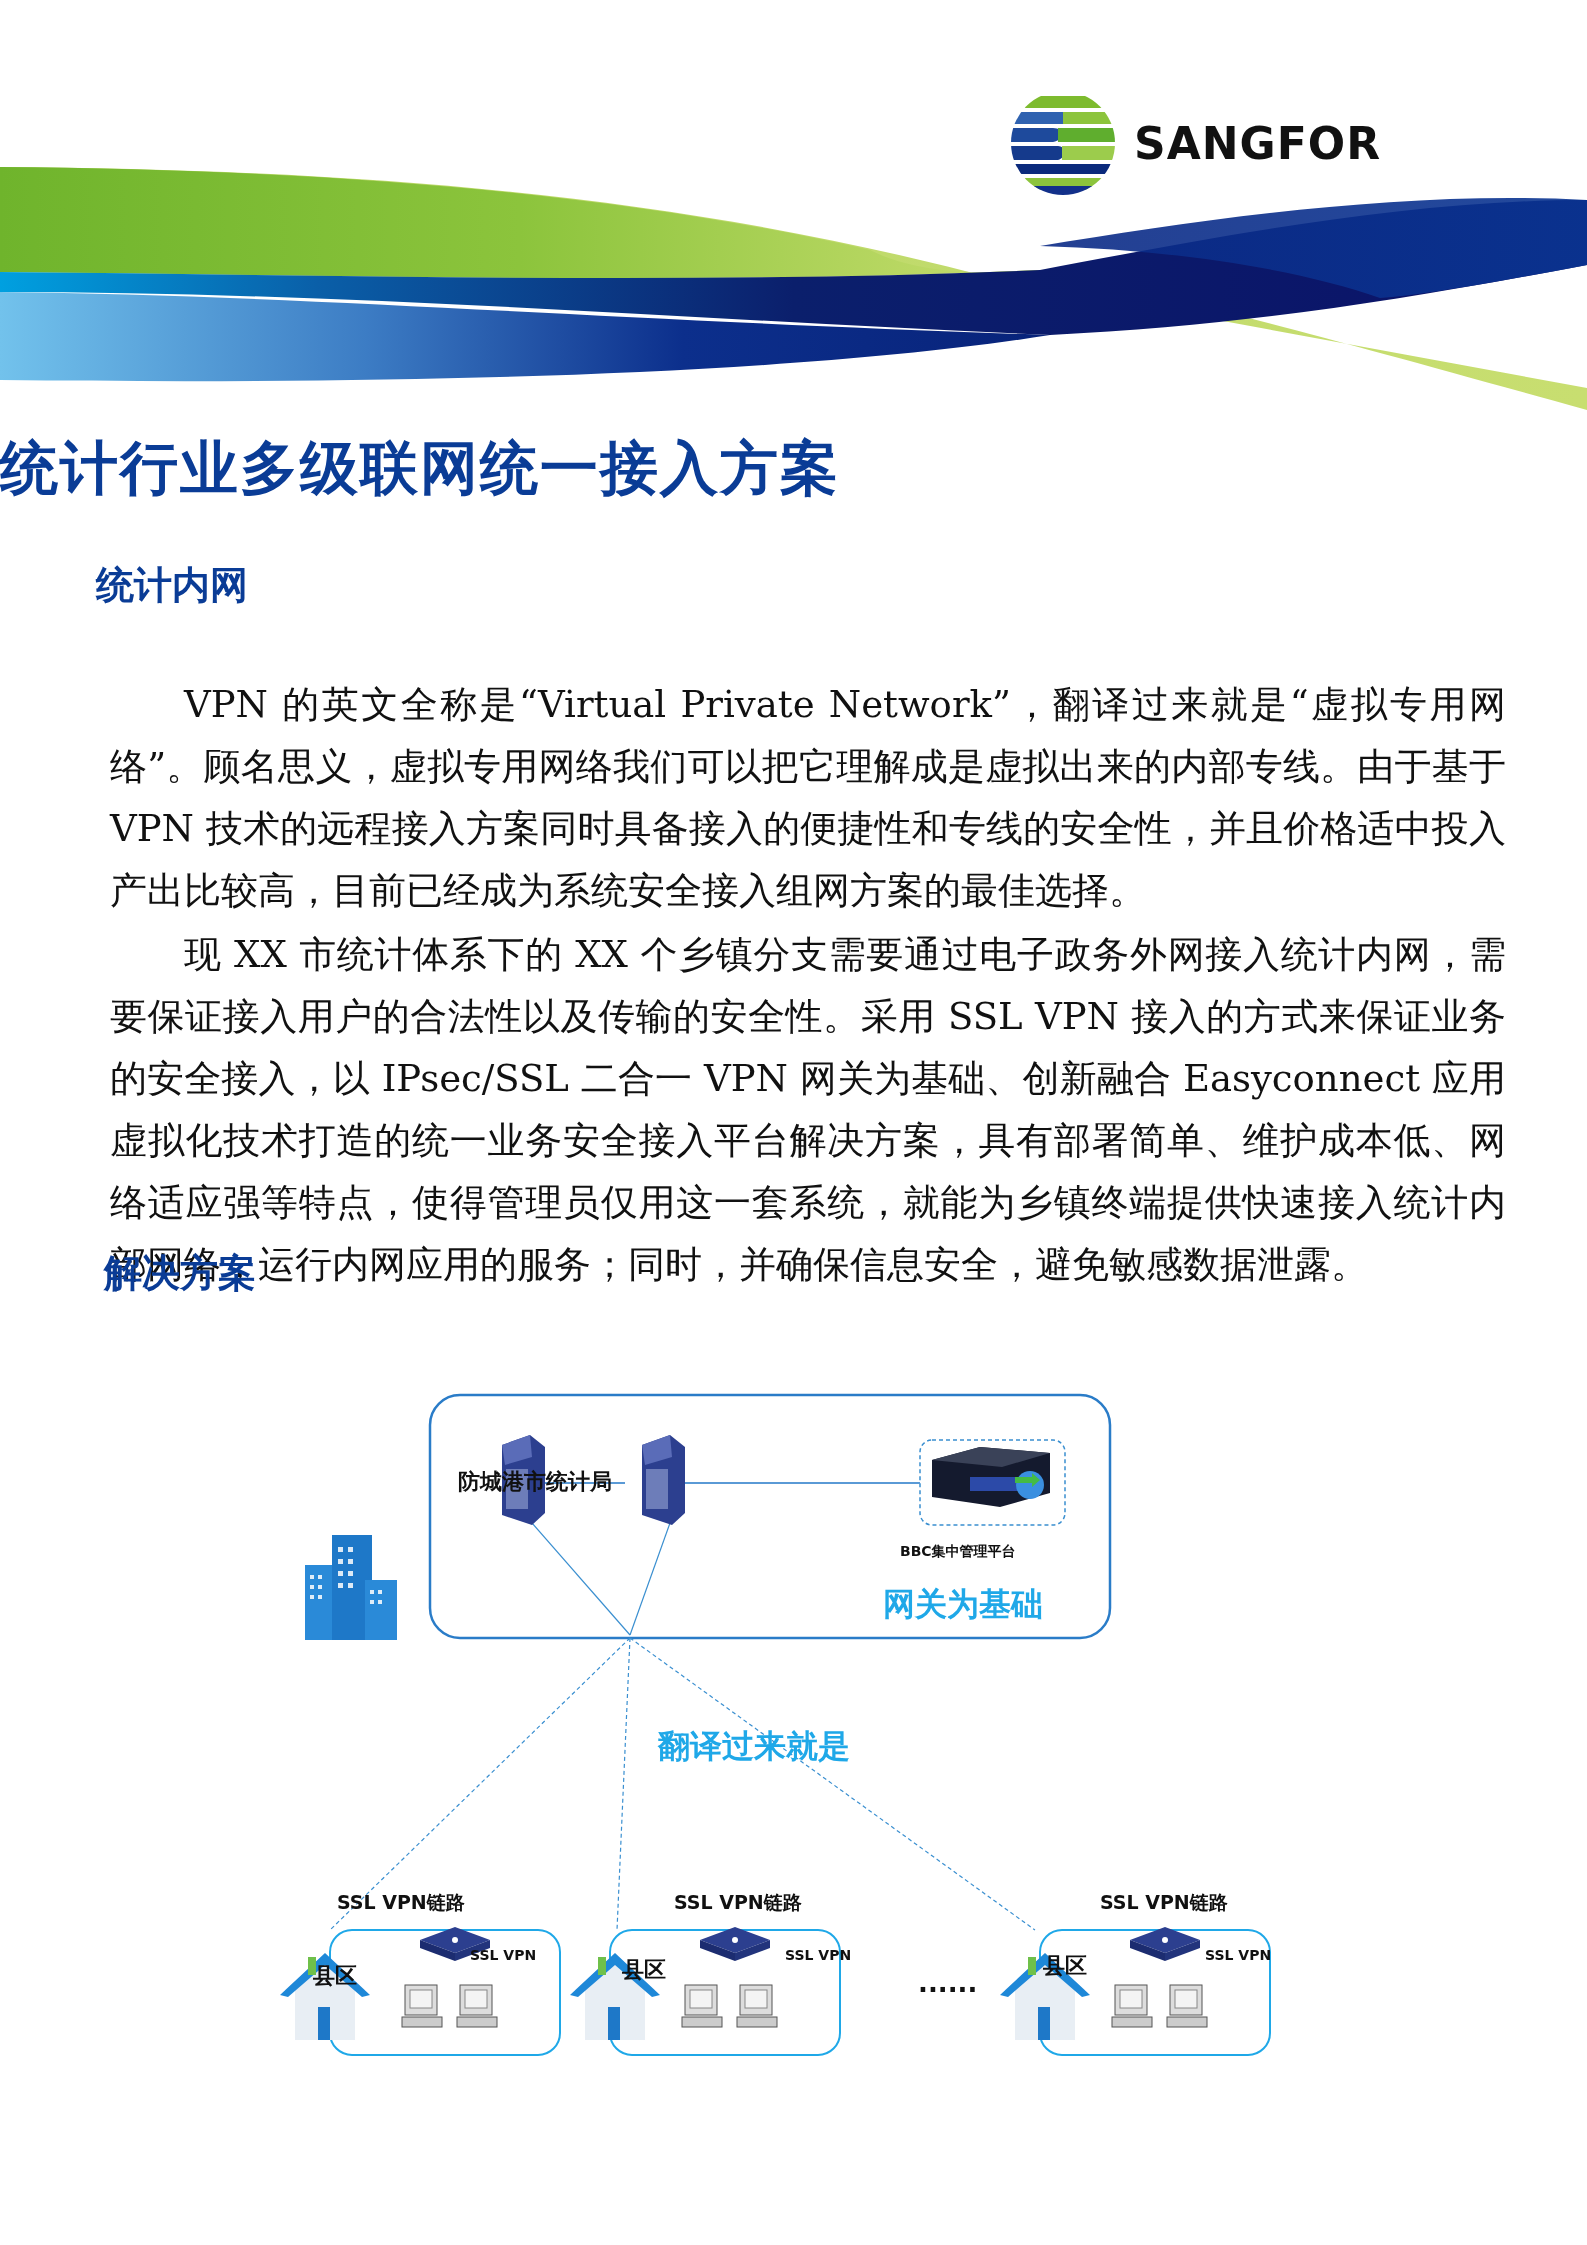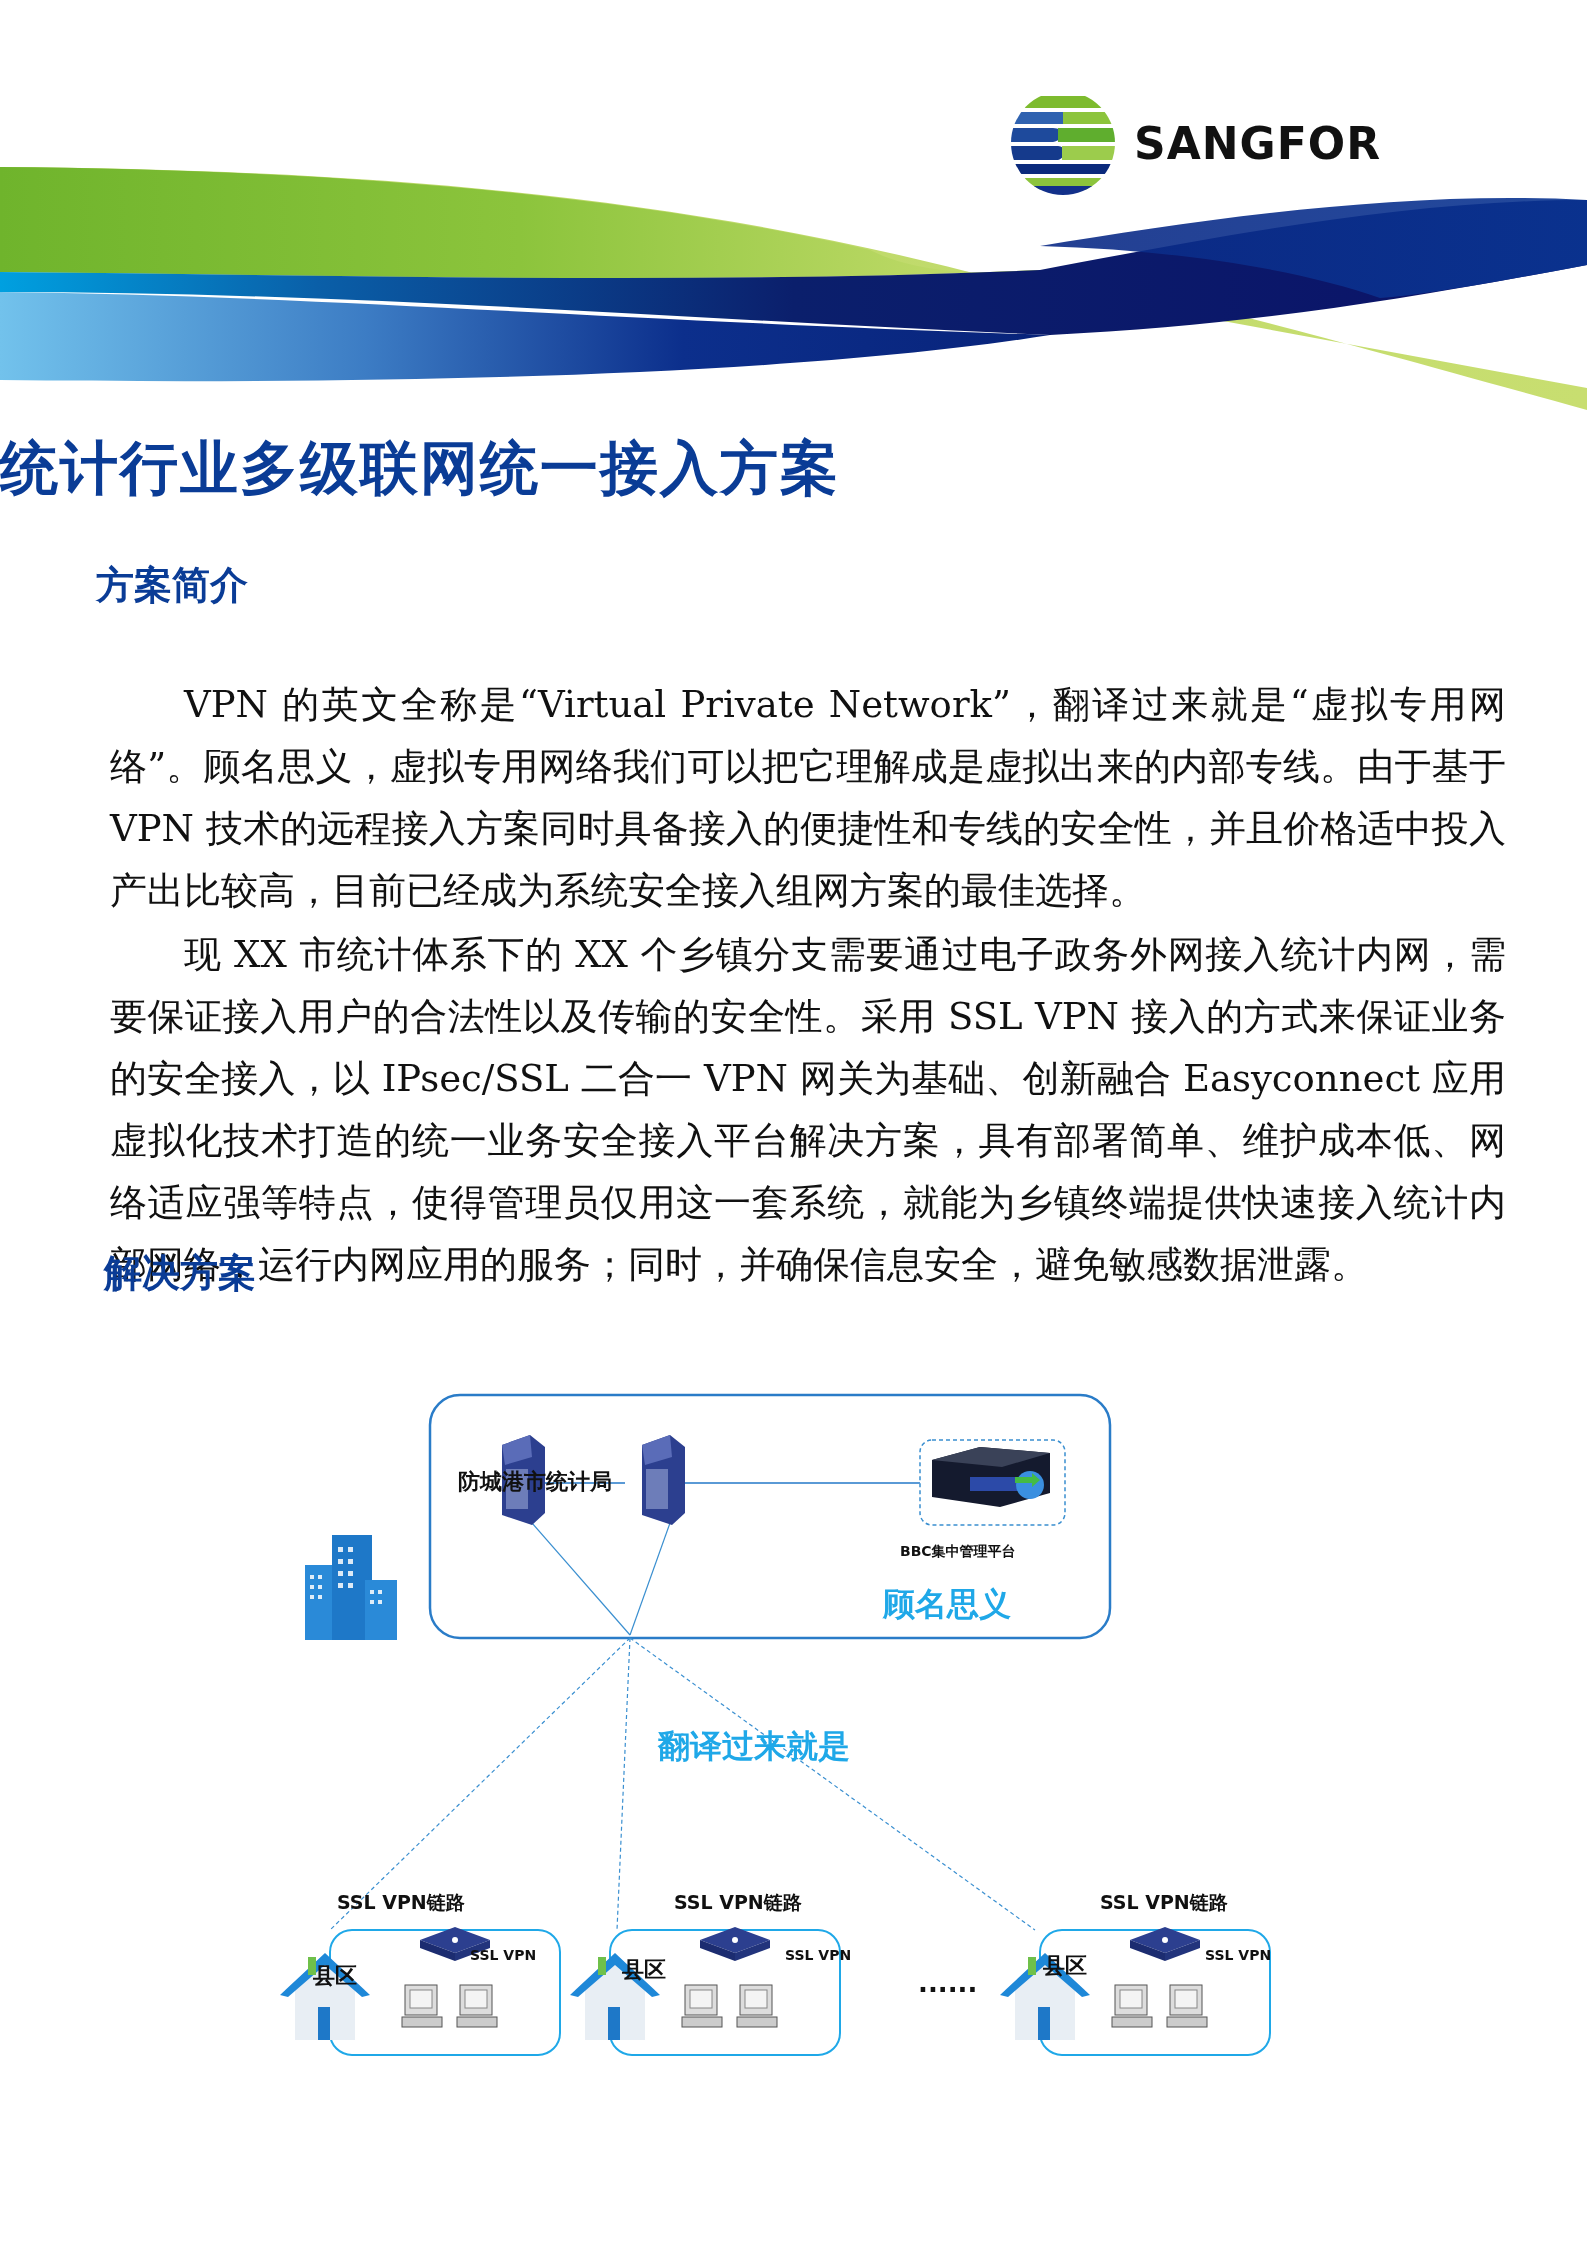--- a/index.html
+++ b/index.html
@@ -90,21 +90,21 @@
       <path d="M0,76 h110 v10 h-110 z" fill="#0b2a7c"></path>
       <path d="M0,90 h110 v12 h-110 z" fill="#8cc43c"></path>
       <path d="M10,98 h90 v12 h-90 z" fill="#12308a"></path>
     </g>
   </svg>
   <span class="logo-text">SANGFOR</span>
 </div>
 
 <div class="title">统计行业多级联网统一接入方案</div>
 
-<div class="h2" style="top:560px;">方案简介</div>
+<div class="h2" style="top:560px;">统计内网</div>
 <p class="para" style="top:660px;">VPN 的英文全称是“Virtual Private Network”，翻译过来就是“虚拟专用网络”。顾名思义，虚拟专用网络我们可以把它理解成是虚拟出来的内部专线。由于基于 VPN 技术的远程接入方案同时具备接入的便捷性和专线的安全性，并且价格适中投入产出比较高，目前已经成为系统安全接入组网方案的最佳选择。</p>
 <p class="para" style="top:910px;">现 XX 市统计体系下的 XX 个乡镇分支需要通过电子政务外网接入统计内网，需要保证接入用户的合法性以及传输的安全性。采用 SSL VPN 接入的方式来保证业务的安全接入，以 IPsec/SSL 二合一 VPN 网关为基础、创新融合 Easyconnect 应用虚拟化技术打造的统一业务安全接入平台解决方案，具有部署简单、维护成本低、网络适应强等特点，使得管理员仅用这一套系统，就能为乡镇终端提供快速接入统计内部网络，运行内网应用的服务；同时，并确保信息安全，避免敏感数据泄露。</p>
 
 <div class="h2" style="top:1248px;margin-left:8px;">解决方案</div>
 
 <div class="diagram">
   <svg width="1040" height="680" viewBox="0 0 1040 680" style="position:absolute;left:0;top:0;">
 
     <rect x="150" y="10" width="680" height="243" rx="30" ry="30" fill="none" stroke="#2a7cc8" stroke-width="2.5"></rect>
 
@@ -213,21 +213,21 @@
       <rect x="840" y="605" width="22" height="18" fill="#f4f4f4" stroke="#888"></rect>
       <rect x="832" y="632" width="40" height="10" fill="#ccc" stroke="#555"></rect>
       <rect x="890" y="600" width="32" height="30" fill="#ddd" stroke="#555"></rect>
       <rect x="895" y="605" width="22" height="18" fill="#f4f4f4" stroke="#888"></rect>
       <rect x="887" y="632" width="40" height="10" fill="#ccc" stroke="#555"></rect>
     </g>
   </svg>
 
   <div class="dlabel lbl-dark" style="left:178px; top:82px;">防城港市统计局</div>
   <div class="dlabel lbl-small" style="left:620px; top:158px;">BBC集中管理平台</div>
-  <div class="dlabel lbl-blue" style="left:603px; top:198px;">顾名思义</div>
+  <div class="dlabel lbl-blue" style="left:603px; top:198px;">网关为基础</div>
   <div class="dlabel lbl-blue" style="left:378px; top:340px;">翻译过来就是</div>
 
   <div class="dlabel lbl-link" style="left:57px; top:505px;">SSL VPN链路</div>
   <div class="dlabel lbl-link" style="left:394px; top:505px;">SSL VPN链路</div>
   <div class="dlabel lbl-link" style="left:820px; top:505px;">SSL VPN链路</div>
 
   <div class="dlabel lbl-dark" style="left:33px; top:576px;">县区</div>
   <div class="dlabel lbl-dark" style="left:342px; top:570px;">县区</div>
   <div class="dlabel lbl-dark" style="left:763px; top:566px;">县区</div>
 

